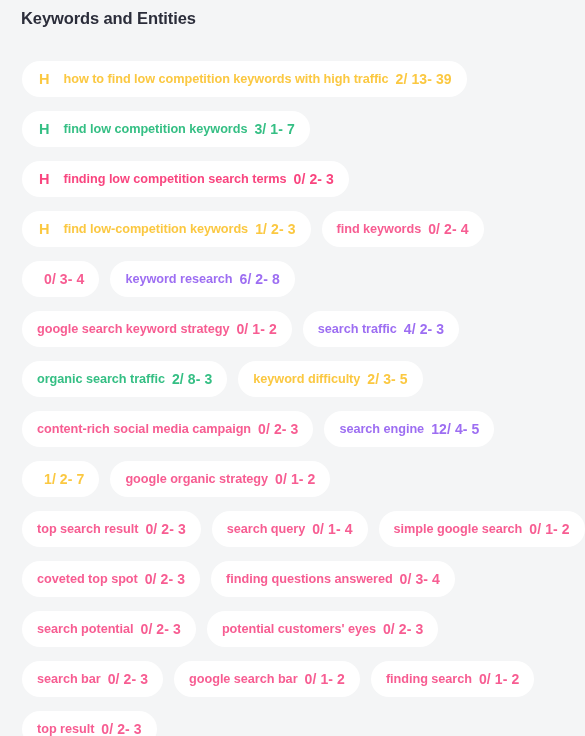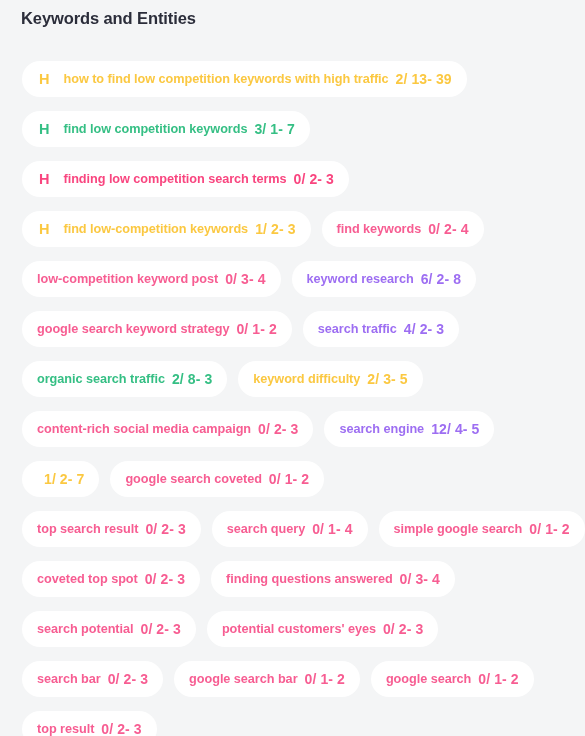--- a/index.html
+++ b/index.html
@@ -130,21 +130,20 @@
           <span class="label">find low-competition keywords</span>
           <span class="metric">1/ 2- 3</span>
         </div>
         <div class="pill c-rose">
           <span class="label">find keywords</span>
           <span class="metric">0/ 2- 4</span>
         </div>
       </div>
       <div class="row">
         <div class="pill c-rose">
-          <span class="label">low-competition keyword post</span>
           <span class="metric">0/ 3- 4</span>
         </div>
         <div class="pill c-purple">
           <span class="label">keyword research</span>
           <span class="metric">6/ 2- 8</span>
         </div>
       </div>
       <div class="row">
         <div class="pill c-rose">
           <span class="label">google search keyword strategy</span>
@@ -173,21 +172,21 @@
         <div class="pill c-purple">
           <span class="label">search engine</span>
           <span class="metric">12/ 4- 5</span>
         </div>
       </div>
       <div class="row">
         <div class="pill c-yellow">
           <span class="metric">1/ 2- 7</span>
         </div>
         <div class="pill c-rose">
-          <span class="label">google search coveted</span>
+          <span class="label">google organic strategy</span>
           <span class="metric">0/ 1- 2</span>
         </div>
       </div>
       <div class="row">
         <div class="pill c-rose">
           <span class="label">top search result</span>
           <span class="metric">0/ 2- 3</span>
         </div>
         <div class="pill c-rose">
           <span class="label">search query</span>
@@ -221,21 +220,21 @@
       <div class="row">
         <div class="pill c-rose">
           <span class="label">search bar</span>
           <span class="metric">0/ 2- 3</span>
         </div>
         <div class="pill c-rose">
           <span class="label">google search bar</span>
           <span class="metric">0/ 1- 2</span>
         </div>
         <div class="pill c-rose">
-          <span class="label">google search</span>
+          <span class="label">finding search</span>
           <span class="metric">0/ 1- 2</span>
         </div>
       </div>
       <div class="row">
         <div class="pill c-rose">
           <span class="label">top result</span>
           <span class="metric">0/ 2- 3</span>
         </div>
       </div>
     </div>

